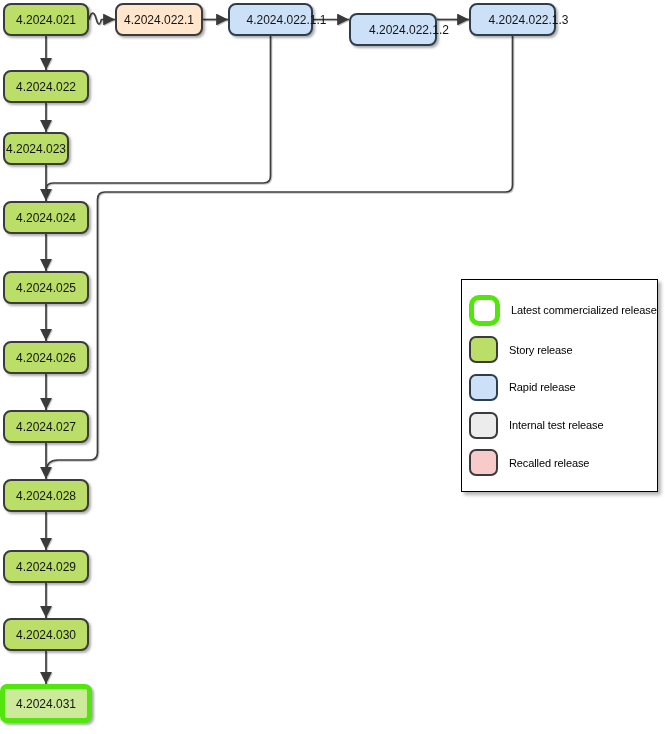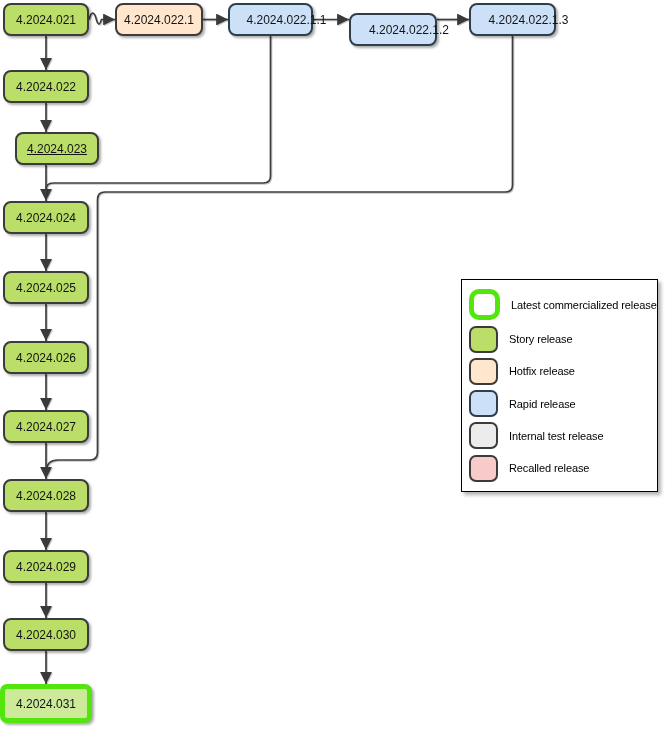--- a/index.html
+++ b/index.html
@@ -112,21 +112,21 @@
       </g>
   </svg>
 
   <div id="nodes">
       <div class="node story" style="left: 3px; top: 3px; width: 86px; height: 33px;">4.2024.021</div>
       <div class="node hotfix" style="left: 115px; top: 3px; width: 88px; height: 33px;">4.2024.022.1</div>
       <div class="node rapid" style="left: 228px; top: 3px; width: 85px; height: 33px;">4.2024.022.1.1</div>
       <div class="node rapid" style="left: 349px; top: 13px; width: 88px; height: 33px;">4.2024.022.1.2</div>
       <div class="node rapid" style="left: 469px; top: 3px; width: 87px; height: 33px;">4.2024.022.1.3</div>
       <div class="node story" style="left: 3px; top: 70px; width: 86px; height: 33px;">4.2024.022</div>
-      <div class="node story" style="left: 15px; top: 132px; width: 84px; height: 33px; text-decoration: underline;">4.2024.023</div>
+      <div class="node story" style="left: 3px; top: 132px; width: 66px; height: 33px;">4.2024.023</div>
       <div class="node story" style="left: 3px; top: 201px; width: 86px; height: 33px;">4.2024.024</div>
       <div class="node story" style="left: 3px; top: 271px; width: 86px; height: 33px;">4.2024.025</div>
       <div class="node story" style="left: 3px; top: 341px; width: 86px; height: 33px;">4.2024.026</div>
       <div class="node story" style="left: 3px; top: 410px; width: 86px; height: 33px;">4.2024.027</div>
       <div class="node story" style="left: 3px; top: 479px; width: 86px; height: 33px;">4.2024.028</div>
       <div class="node story" style="left: 3px; top: 550px; width: 86px; height: 33px;">4.2024.029</div>
       <div class="node story" style="left: 3px; top: 618px; width: 86px; height: 33px;">4.2024.030</div>
       <div class="node story-latest" style="left: 0px; top: 684px; width: 92px; height: 39px;">4.2024.031</div>
     </div>
 
@@ -134,24 +134,20 @@
 
   <div class="legend-row">
         <span class="swatch sw-latest"></span>
         <span class="legend-label">Latest commercialized release</span>
       </div>
       <div class="legend-row">
         <span class="swatch sw-story"></span>
         <span class="legend-label">Story release</span>
       </div>
       <div class="legend-row">
-        <span class="swatch sw-hotfix"></span>
-        <span class="legend-label">Hotfix release</span>
-      </div>
-      <div class="legend-row">
         <span class="swatch sw-rapid"></span>
         <span class="legend-label">Rapid release</span>
       </div>
       <div class="legend-row">
         <span class="swatch sw-internal"></span>
         <span class="legend-label">Internal test release</span>
       </div>
       <div class="legend-row">
         <span class="swatch sw-recalled"></span>
         <span class="legend-label">Recalled release</span>

